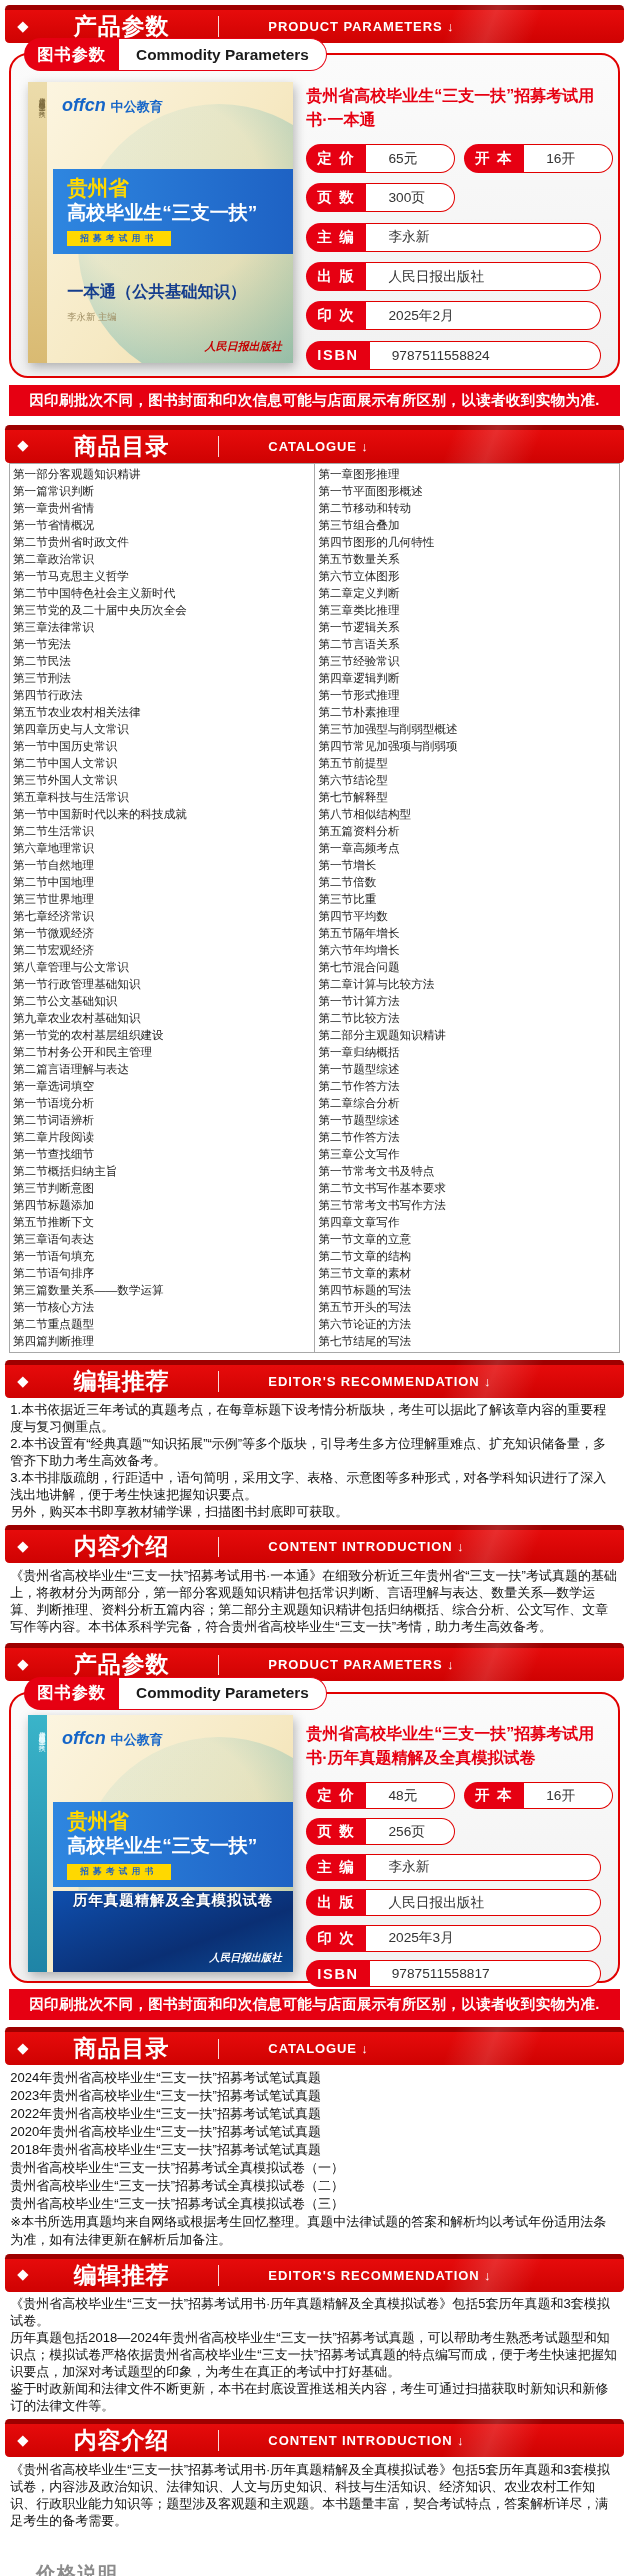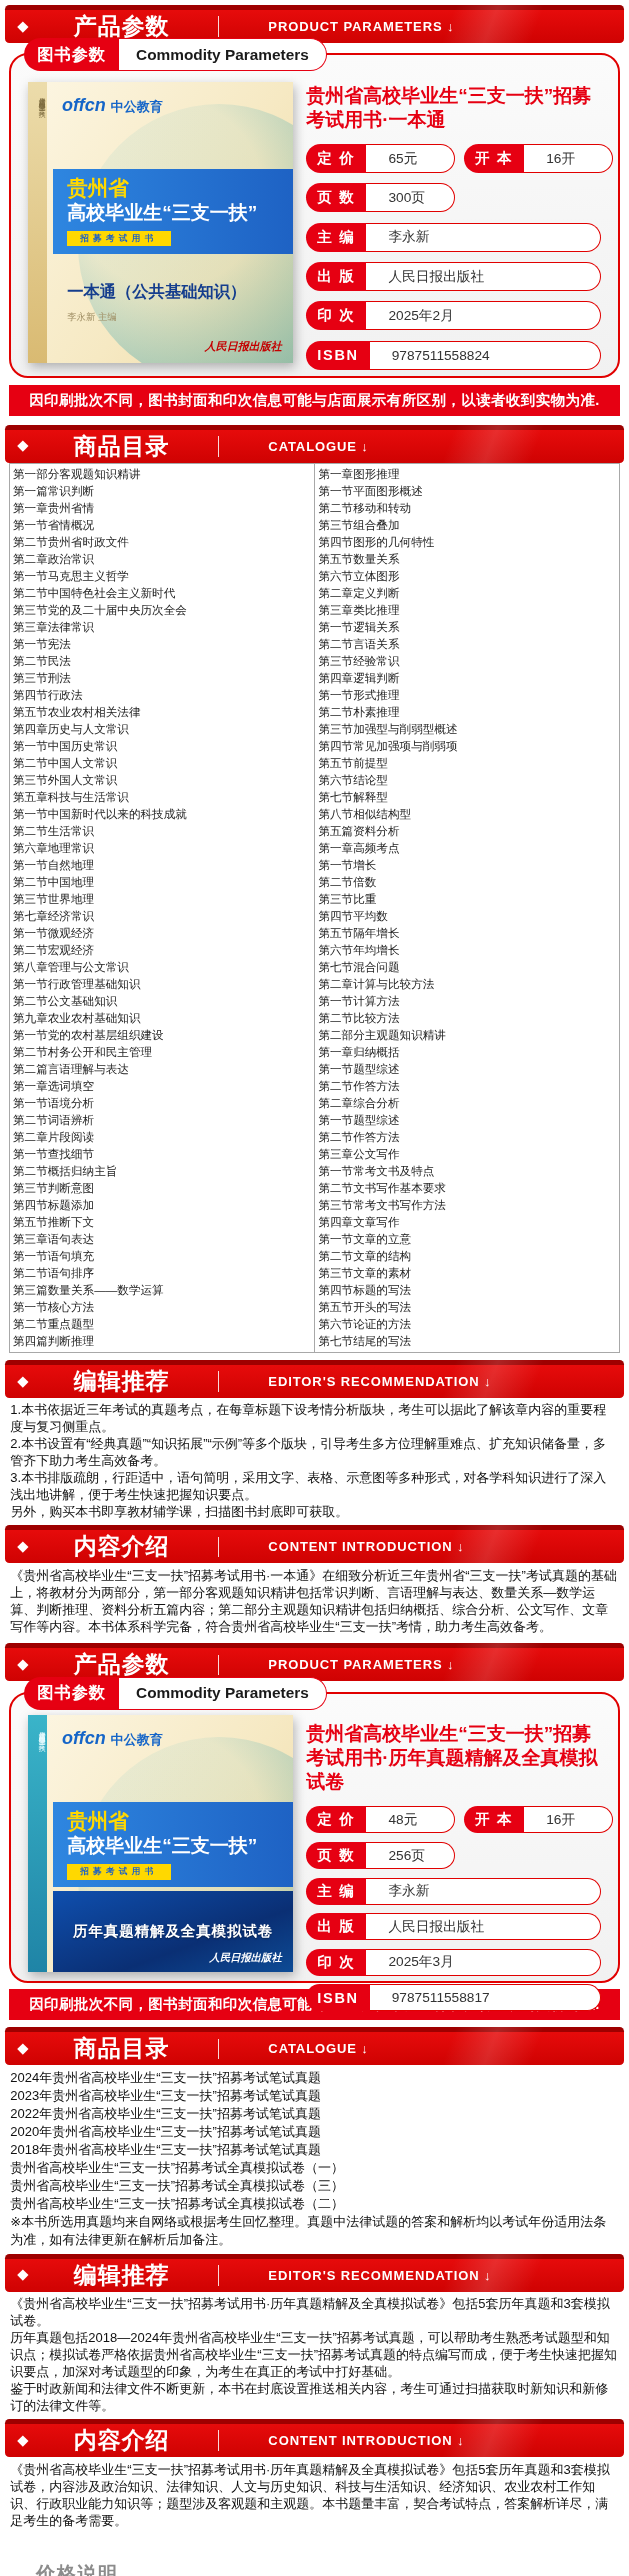--- a/index.html
+++ b/index.html
@@ -38,21 +38,21 @@
     background:#e60012; color:#fff; font-size:16.3px; font-weight:bold;
     padding:0 13px; display:flex; align-items:center; border-radius:17px 0 0 17px; letter-spacing:0.9px;
   }
   .badge-en {
     background:#fff; border:1.7px solid #e60012; border-left:none; color:#1a1a1a;
     font-size:15.4px; font-weight:bold; padding:0 17px; display:flex; align-items:center;
     border-radius:0 17px 17px 0;
   }
   .cover-side { width:282px; flex:none; display:flex; align-items:center; justify-content:center; }
   .params-side { flex:1; padding:6.8px 3.4px 0 5.1px; }
-  .btitle { color:#e60012; font-size:19px; font-weight:bold; line-height:24px; margin:0 0 12px; }
+  .btitle { color:#e60012; font-size:16px; font-weight:bold; line-height:24px; margin:0 0 12px; }
   .prow { display:flex; gap:20.5px; }
   .pill { display:flex; align-items:stretch; height:29px; margin-bottom:10.3px; }
   .b2 .pill { height:27px; margin-bottom:8.6px; }
   .pill.grow { width:100%; }
   .plab {
     background:#e60012; color:#fff; font-size:14.5px; font-weight:bold; letter-spacing:1.7px;
     padding:0 11px; display:flex; align-items:center; border-radius:14.5px 0 0 14.5px; flex:none;
   }
   .pval {
     background:#fff; border:1.7px solid #e10000; border-left:none; border-radius:0 14.5px 14.5px 0;
@@ -83,21 +83,21 @@
   .band .ybadge {
     display:inline-block; margin-top:6px; background:#ffd800; color:#1e62c4;
     font-size:8.6px; font-weight:bold; letter-spacing:4.3px; padding:1.7px 13px;
   }
   .sub1 { position:absolute; top:199px; left:20.5px; color:#143d8d; font-size:16.3px; font-weight:bold; font-family:"Liberation Serif","DejaVu Serif",serif; }
   .auth1 { position:absolute; top:229px; left:20.5px; font-size:9.4px; color:#a08f65; }
   .pubmark { position:absolute; bottom:9.4px; right:11px; font-size:11px; font-weight:bold; font-style:italic; color:#c40000; }
   .lower2 {
     position:absolute; left:6.8px; right:0; top:176px; bottom:0;
     background:linear-gradient(160deg,#0f4fae 0%,#0a2f74 62%,#0d4b95 100%);
-    display:flex; align-items:center; justify-content:center;
+    display:flex; align-items:flex-start; justify-content:center;
   }
   .lower2 .t { color:#fff; font-size:14.5px; font-weight:bold; letter-spacing:0.9px; text-shadow:0 0.9px 1.7px rgba(0,0,0,.4); }
   .pubmark2 { position:absolute; bottom:7.7px; right:11px; font-size:10.3px; font-weight:bold; font-style:italic; color:#fff; }
   
   .note-bar {
     margin:6.8px 8.6px 0; height:31px; background:#e60012; color:#fff;
     font-size:14.5px; font-weight:bold; text-align:center; line-height:31px; letter-spacing:0.4px;
   }
   
   .toc { display:flex; margin:0 8.6px; border:0.9px solid #a8a8a8; background:#fff; }
@@ -401,22 +401,22 @@
   <span class="en">CATALOGUE ↓</span>
 </div>
 
 <div class="cat-list">
     <div class="cat-item">2024年贵州省高校毕业生“三支一扶”招募考试笔试真题</div>
     <div class="cat-item">2023年贵州省高校毕业生“三支一扶”招募考试笔试真题</div>
     <div class="cat-item">2022年贵州省高校毕业生“三支一扶”招募考试笔试真题</div>
     <div class="cat-item">2020年贵州省高校毕业生“三支一扶”招募考试笔试真题</div>
     <div class="cat-item">2018年贵州省高校毕业生“三支一扶”招募考试笔试真题</div>
     <div class="cat-item">贵州省高校毕业生“三支一扶”招募考试全真模拟试卷（一）</div>
+    <div class="cat-item">贵州省高校毕业生“三支一扶”招募考试全真模拟试卷（二）</div>
     <div class="cat-item">贵州省高校毕业生“三支一扶”招募考试全真模拟试卷（三）</div>
-    <div class="cat-item">贵州省高校毕业生“三支一扶”招募考试全真模拟试卷（二）</div>
     <div class="cat-item">※本书所选用真题均来自网络或根据考生回忆整理。真题中法律试题的答案和解析均以考试年份适用法条为准，如有法律更新在解析后加备注。</div>
   </div>
 
 <div class="banner mt6">
   <span class="diamond"></span>
   <span class="zh">编辑推荐</span>
   <span class="sep"></span>
   <span class="en">EDITOR'S RECOMMENDATION ↓</span>
 </div>
 

